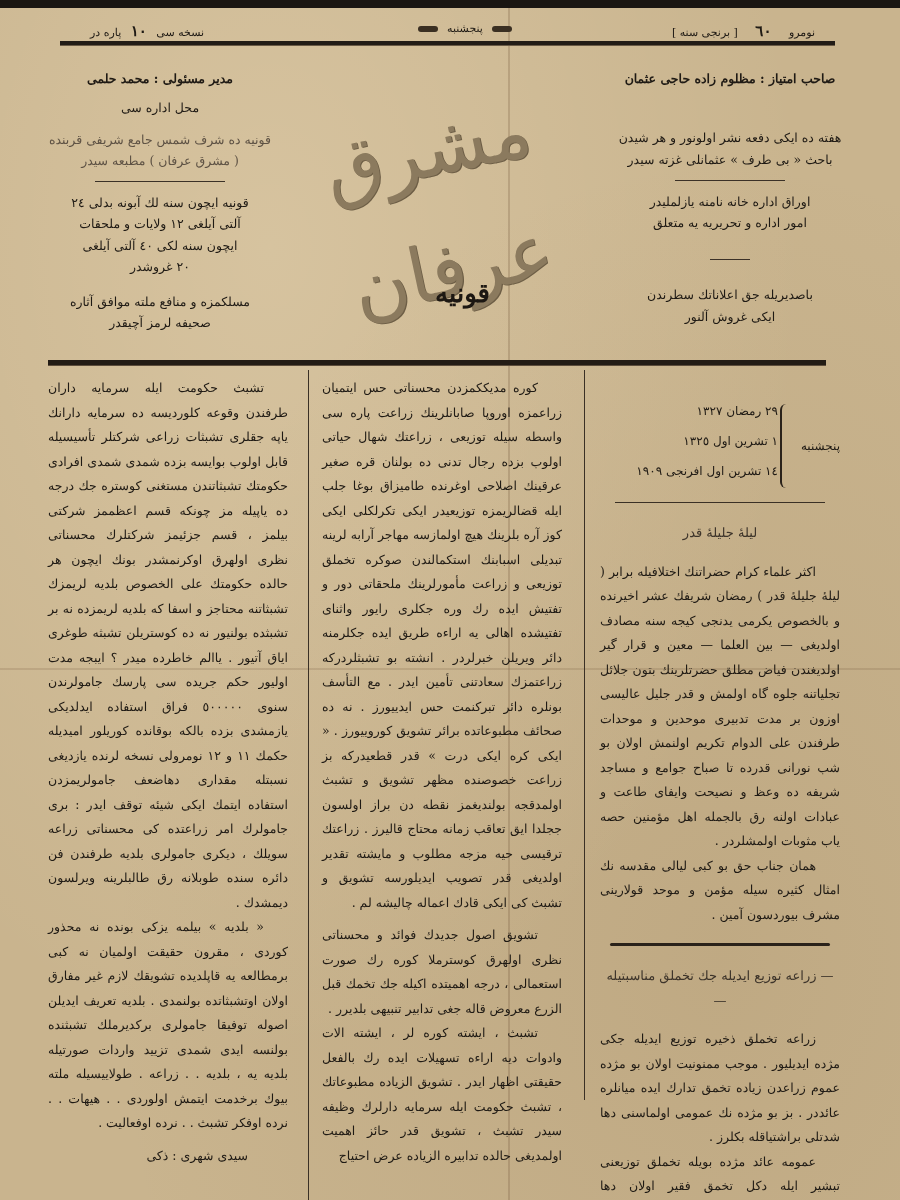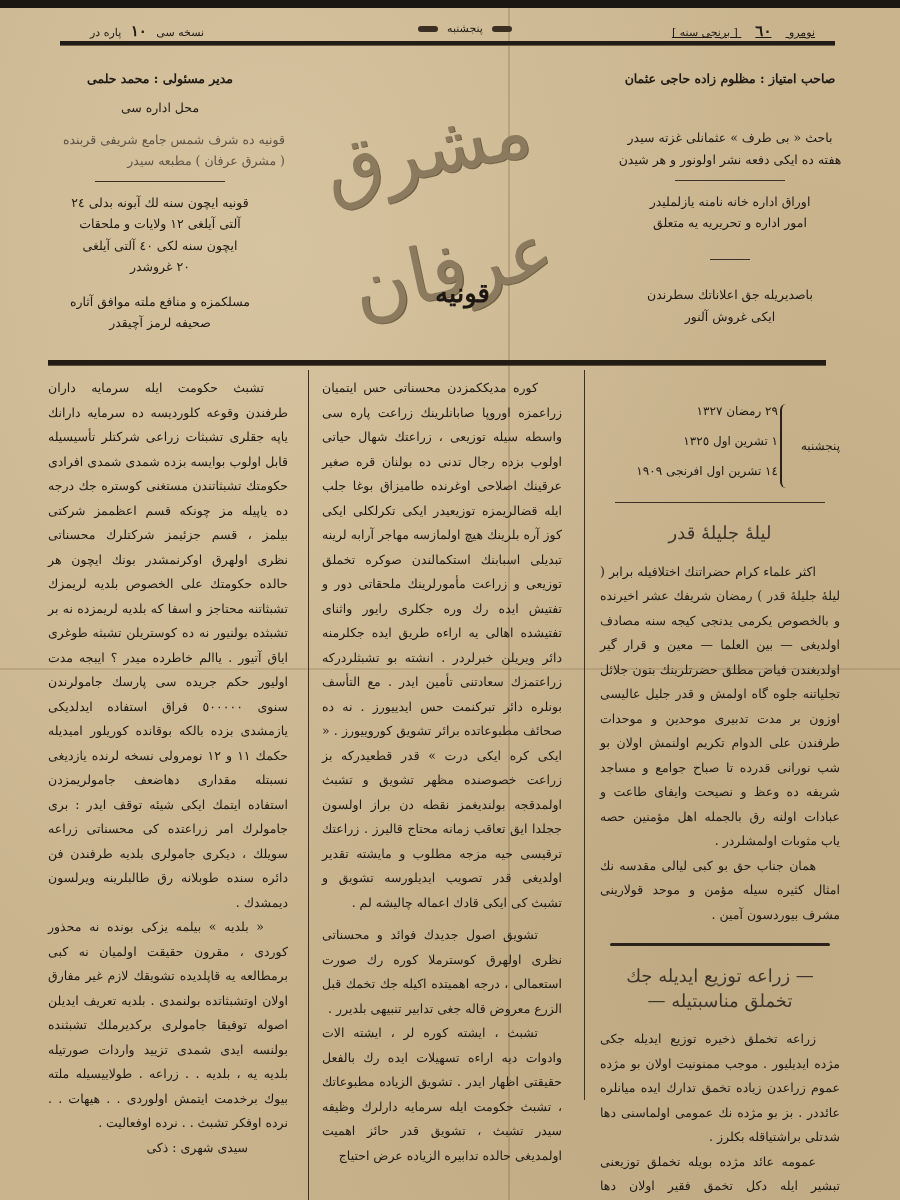--- a/index.html
+++ b/index.html
@@ -18,29 +18,29 @@
     }
     .fold-v { position:absolute; left:508px; top:0; width:2px; height:100%; background:rgba(110,85,55,0.25); }
     .fold-h { position:absolute; left:0; top:660px; width:100%; height:2px; background:rgba(110,85,55,0.18); }
     .rtl { direction:rtl; unicode-bidi:embed; }
 
     
     .topline { position:absolute; left:60px; top:8px; width:775px; height:30px; font-size:11px; }
     .topline .rule { position:absolute; left:0; right:0; bottom:0; height:4px; background:#221c16; border-bottom:1px solid #6a5a45; }
     .top-left { position:absolute; left:30px; top:6px; }
     .top-center { position:absolute; left:320px; top:6px; width:170px; text-align:center; }
-    .top-right { position:absolute; right:20px; top:6px;text-decoration:underline; }
+    .top-right { position:absolute; right:20px; top:6px; }
     .top-right b { font-size:15px; margin:0 14px; }
     .top-left b { font-size:15px; margin:0 6px; }
     .ornament { display:inline-block; width:20px; height:6px; background:#3a2f22; border-radius:3px; vertical-align:middle; margin:0 6px; }
 
     
     .info-right { position:absolute; left:590px; top:60px; width:280px; text-align:center; font-size:12.5px; line-height:1.7; }
     .info-left { position:absolute; left:35px; top:60px; width:250px; text-align:center; font-size:12.5px; line-height:1.7; }
-    .faded { color:#5e5244;text-align:right; }
+    .faded { color:#5e5244; }
     .small-rule { width:110px; height:1px; background:#3b3127; margin:10px auto; }
     .block { margin-top:20px; }
     .bold { font-weight:bold; }
 
     .masthead { position:absolute; left:255px; top:70px; width:370px; height:180px; text-align:center; }
     .masthead .title {
       font-size:76px; color:#8b7a5e; font-family:"DejaVu Serif", serif;
       text-shadow:1px 1px 0 #6d5e46; line-height:1.6; transform:rotate(-12deg);
       display:inline-block; margin-top:10px;
     }
@@ -56,24 +56,24 @@
     .col-right { left:600px; width:240px; }
     .divider { position:absolute; width:1px; background:#3a3025; }
     .div1 { left:308px; top:362px; height:830px; }
     .div2 { left:584px; top:362px; height:730px; }
 
     .dateblock { position:relative; height:120px; }
     .dates { position:absolute; right:62px; top:20px; width:160px; font-size:12px; line-height:30px; text-align:right; }
     .brace { position:absolute; right:50px; top:28px; width:8px; height:84px; border-left:2px solid #2a221a; border-radius:6px 0 0 6px; }
     .dayname { position:absolute; right:0; top:58px; font-size:12px; }
     .hr2 { height:1px; background:#3a3025; width:210px; margin:6px auto 0; }
-    .section-title { text-align:center; font-size:18px; margin:18px 0 14px; color:#3d342a; }
+    .section-title { text-align:center; font-size:13px; margin:18px 0 14px; color:#3d342a; }
     .orn-rule { height:3px; background:#2a221a; width:220px; margin:16px auto 10px; border-radius:2px; }
     .indent { text-indent:24px; }
-    .signature { text-indent:40px; }
+    .signature { margin-top:8px; text-indent:40px; }
   </style>
 </head>
 <body>
 
 <div class="page">
   <div class="fold-v"></div>
   <div class="fold-h"></div>
 
   <div class="topline">
     <div class="top-left rtl">
@@ -90,22 +90,22 @@
       <span>نومرو</span>
       <b>٦٠</b>
       <span>[ برنجی سنه ]</span>
     </div>
     <div class="rule"></div>
   </div>
 
   <div class="info-right rtl">
     <div class="bold">صاحب امتیاز : مظلوم زاده حاجی عثمان</div>
     <div class="block" style="margin-top:38px">
+      <div>هفته ده ایکی دفعه نشر اولونور و هر شیدن</div>
       <div>باحث « بی طرف » عثمانلی غزته سیدر</div>
-      <div>هفته ده ایکی دفعه نشر اولونور و هر شیدن</div>
     </div>
     <div class="small-rule"></div>
     <div>
       <div>اوراق اداره خانه نامنه یازلملیدر</div>
       <div>امور اداره و تحریریه یه متعلق</div>
     </div>
     <div class="small-rule" style="width:40px;margin-top:26px"></div>
     <div class="block" style="margin-top:24px">
       <div>باصدیریله جق اعلاناتك سطرندن</div>
       <div>ایکی غروش آلنور</div>

